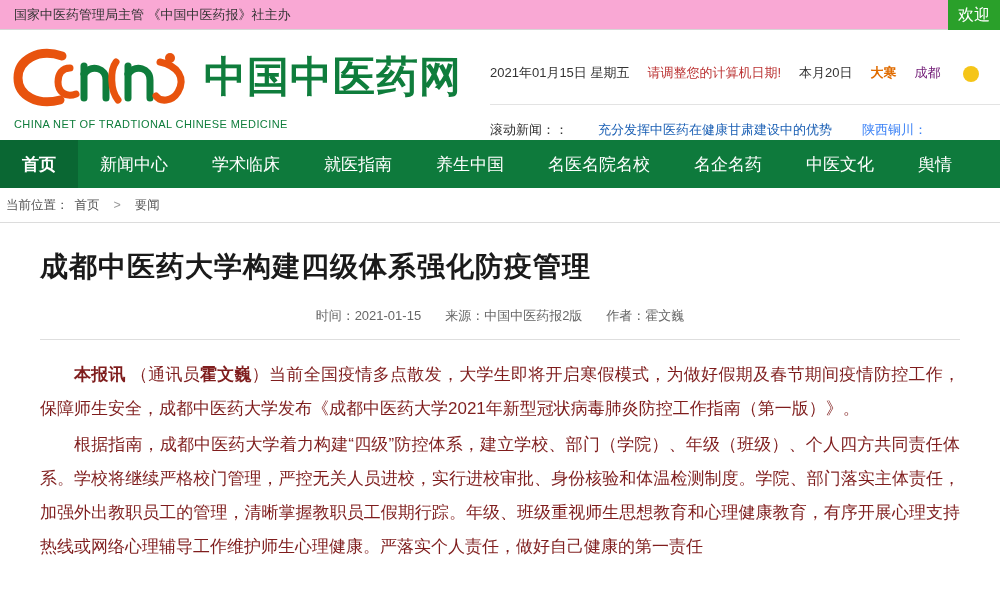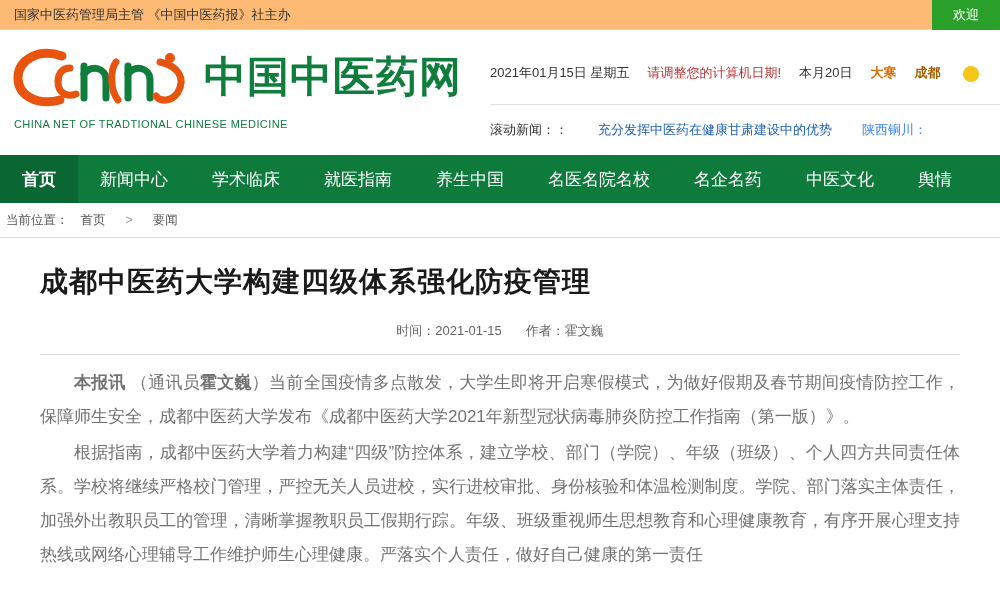--- a/index.html
+++ b/index.html
@@ -7,44 +7,44 @@
     width: 1000px;
     height: 608px;
     overflow: hidden;
     background: #ffffff;
     font-family: "Liberation Sans", sans-serif;
   }
 
   
   .topbar {
     height: 30px;
-    background: #fdba74;
+    background: #f9a8d4;
     border-bottom: 1px solid #d6d6d6;
     display: flex;
     align-items: center;
     justify-content: space-between;
     padding: 0 0 0 14px;
     font-size: 13px;
     color: #333;
   }
   .topbar-left { white-space: nowrap; }
   .topbar-right {
     background: #2aa02a;
     color: #fff;
     height: 30px;
     line-height: 30px;
-    padding: 0 21px;
-    font-size: 13px;
+    padding: 0 10px;
+    font-size: 16px;
     white-space: nowrap;
     overflow: hidden;
   }
 
   
   .header {
-    height: 125px;
+    height: 110px;
     display: flex;
     align-items: flex-start;
     padding: 12px 0 0 0;
     position: relative;
   }
   .logo-wrap {
     width: 490px;
     padding-left: 10px;
     flex: 0 0 auto;
   }
@@ -83,21 +83,21 @@
     display: flex;
     align-items: flex-end;
     gap: 18px;
     white-space: nowrap;
     overflow: hidden;
   }
   .hr-line1 .date { color: #333; }
   .hr-line1 .notice { color: #b33; }
   .hr-line1 .notice .hl { color: #333; }
   .hr-line1 .solar { color: #e06c00; font-weight: bold; }
-  .hr-line1 .city { color: #a16207; font-weight: bold; }
+  .hr-line1 .city { color: #701a75; }
   .sun {
     display: inline-block;
     width: 16px; height: 16px;
     border-radius: 50%;
     background: #f5c518;
     vertical-align: -3px;
     margin: 0 4px;
   }
   .hr-line2 {
     margin-top: 22px;
@@ -133,21 +133,21 @@
   .nav-item.active { background: #0a6733; font-weight: bold; }
 
   
   .crumb {
     height: 34px;
     display: flex;
     align-items: center;
     font-size: 12.5px;
     color: #555;
     padding-left: 6px;
-    gap: 12px;
+    gap: 6px;
   }
   .crumb .sep { color: #999; margin: 0 8px; }
   .crumb a { color: #555; text-decoration: none; }
 
   
   .article {
     border-top: 1px solid #dcdcdc;
     padding: 26px 40px 0 40px;
   }
   .title {
@@ -166,24 +166,24 @@
     display: flex;
     justify-content: center;
     gap: 24px;
   }
   .meta-sep { display: inline-block; }
   .divider {
     margin: 14px 0 0 0;
     border-top: 1px solid #dedede;
   }
   .body {
-    margin-top: 11px;
+    margin-top: 18px;
     font-size: 17px;
     line-height: 2.0;
-    color: #737373;
+    color: #7f1d1d;
     text-align: justify;
   }
   .body p { text-indent: 2em; margin-bottom: 2px; }
   .body .lead { font-weight: bold; }
   .body .name-bold { font-weight: bold; }
 </style>
 </head>
 <body>
 
 <div class="topbar">
@@ -268,20 +268,23 @@
 </div>
 
 <div class="article">
   <h1 class="title">成都中医药大学构建四级体系强化防疫管理</h1>
 
   <div class="meta">
     <span class="meta-sep">
       <span>时间：</span><span>2021-01-15</span>
     </span>
     <span class="meta-sep">
+      <span>来源：</span><span>中国中医药报2版</span>
+    </span>
+    <span class="meta-sep">
       <span>作者：</span><span>霍文巍</span>
     </span>
   </div>
 
   <div class="divider"></div>
 
   <div class="body">
     <p>
       <span class="lead">本报讯</span>
       <span>（通讯员</span><span class="name-bold">霍文巍</span><span>）当前全国疫情多点散发，大学生即将开启寒假模式，为做好假期及春节期间疫情防控工作，保障师生安全，成都中医药大学发布《成都中医药大学2021年新型冠状病毒肺炎防控工作指南（第一版）》。</span>

